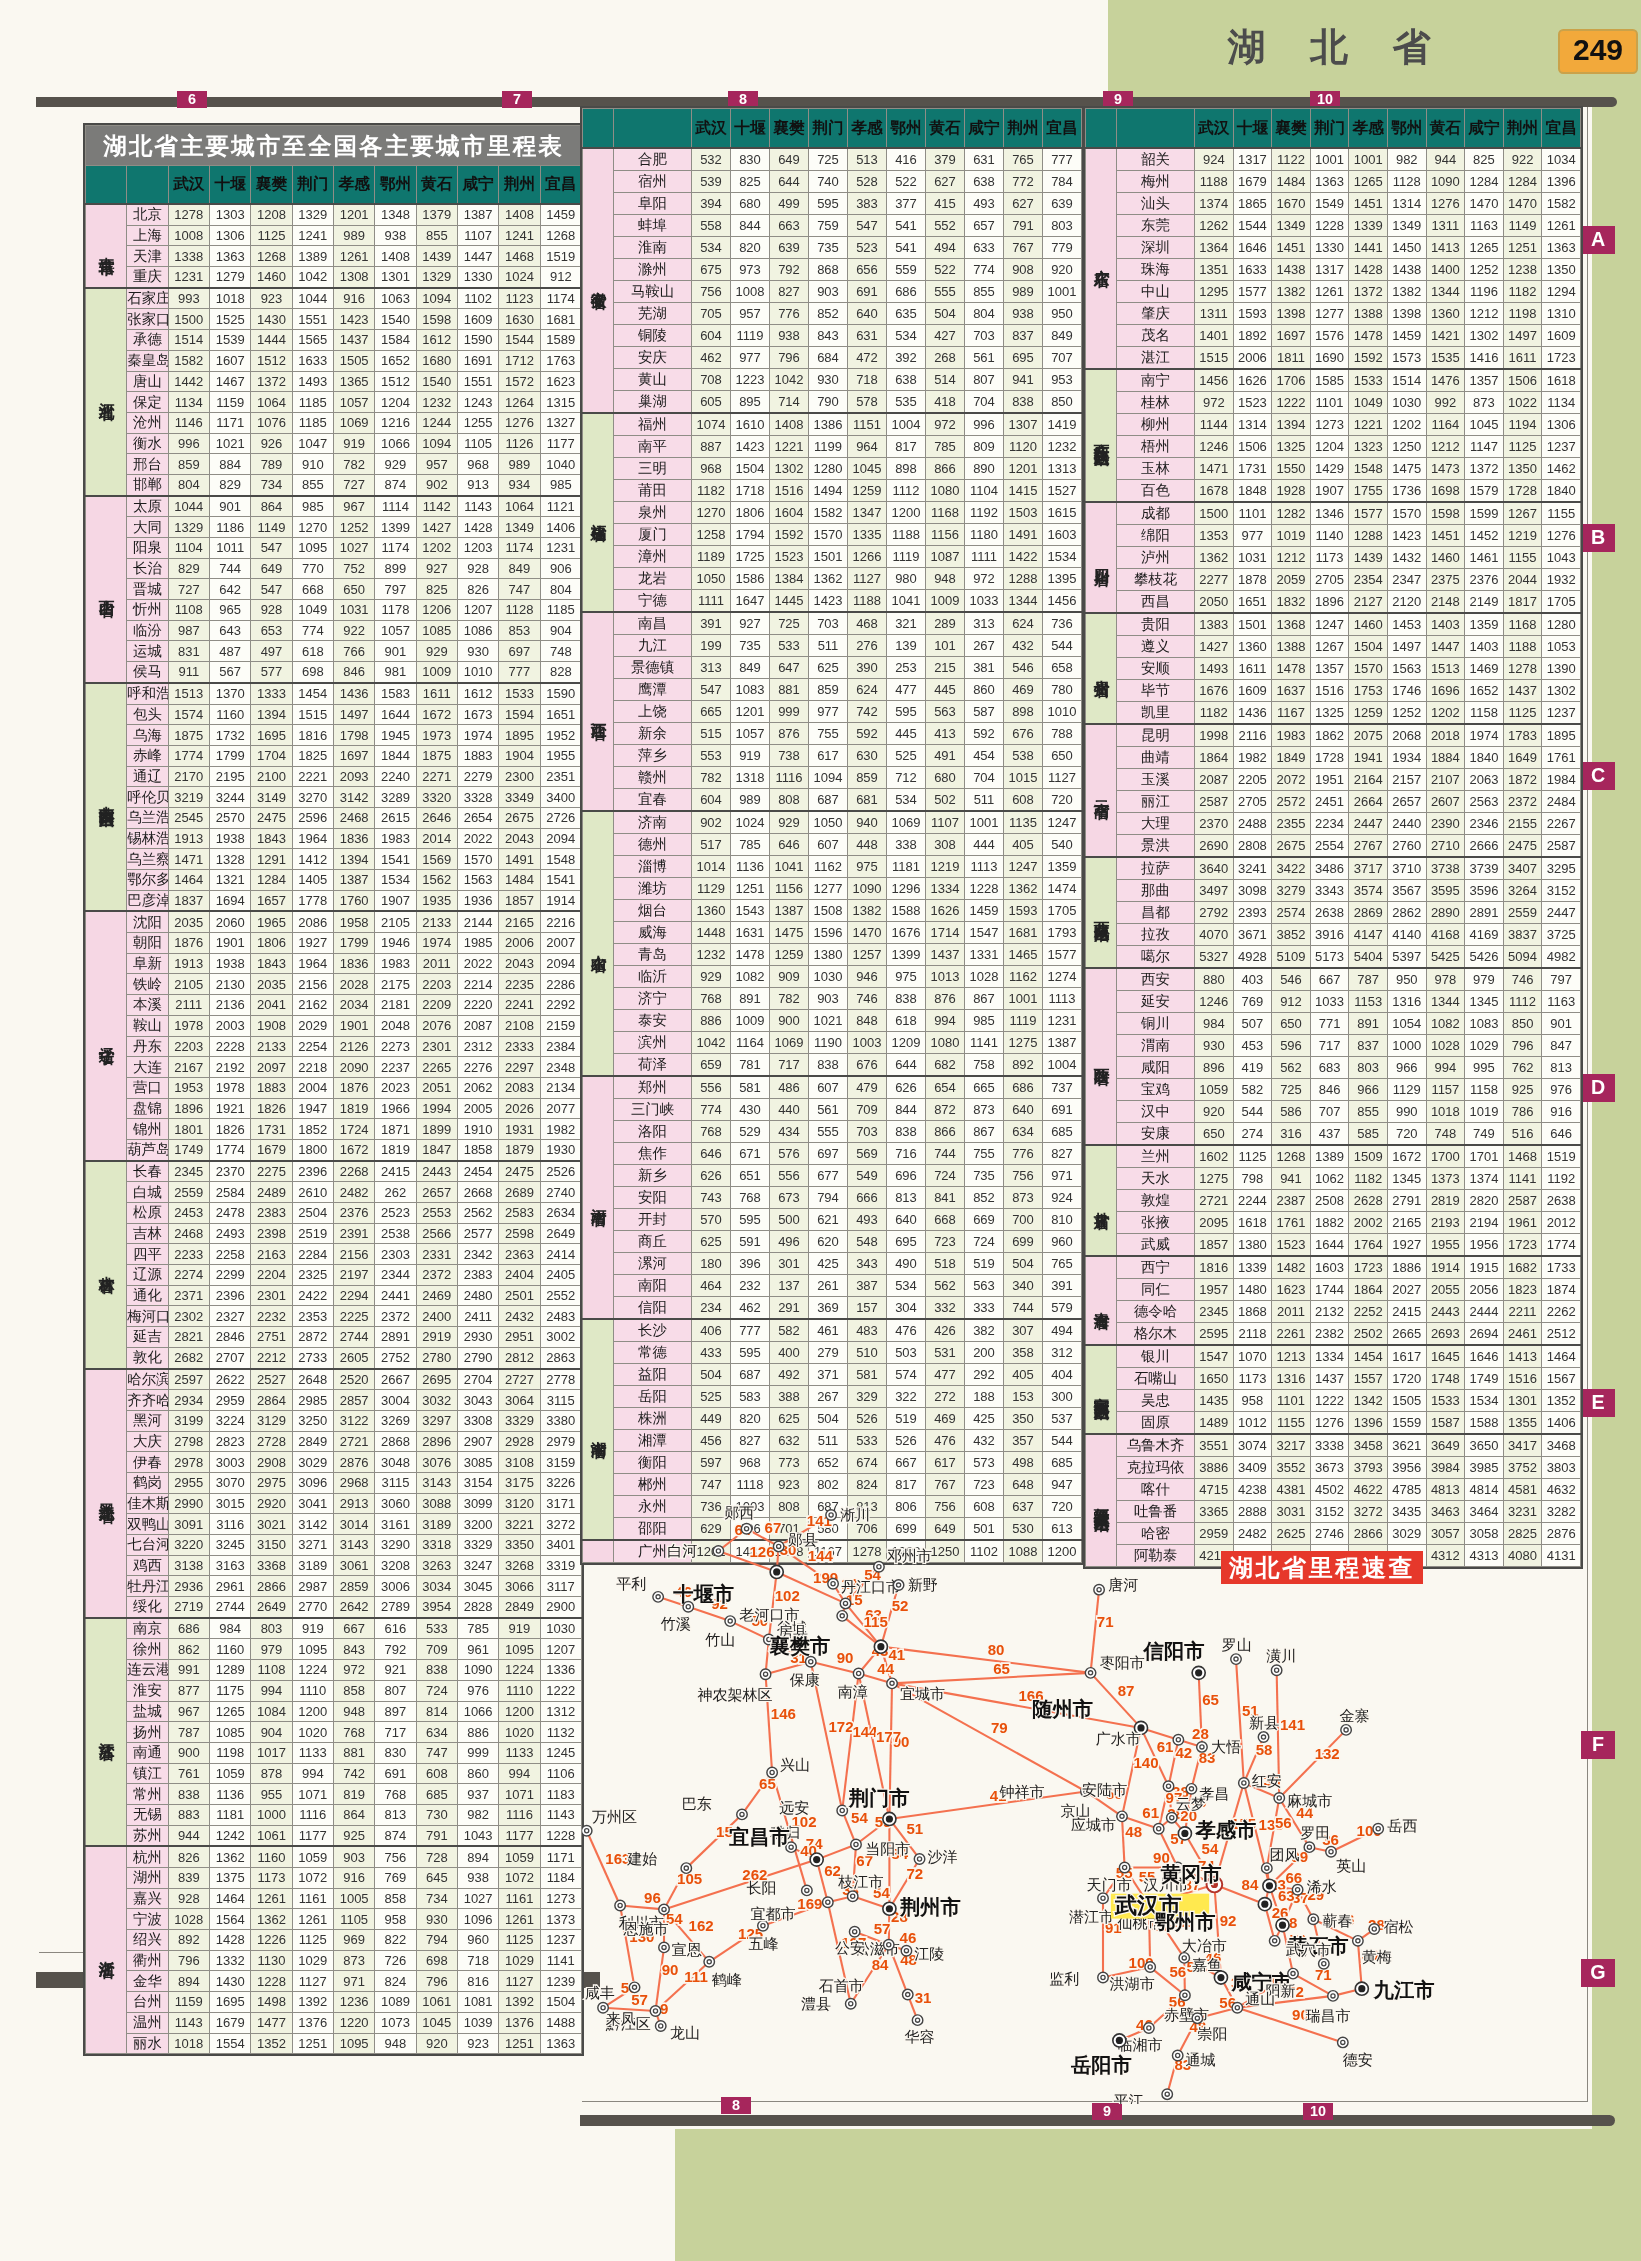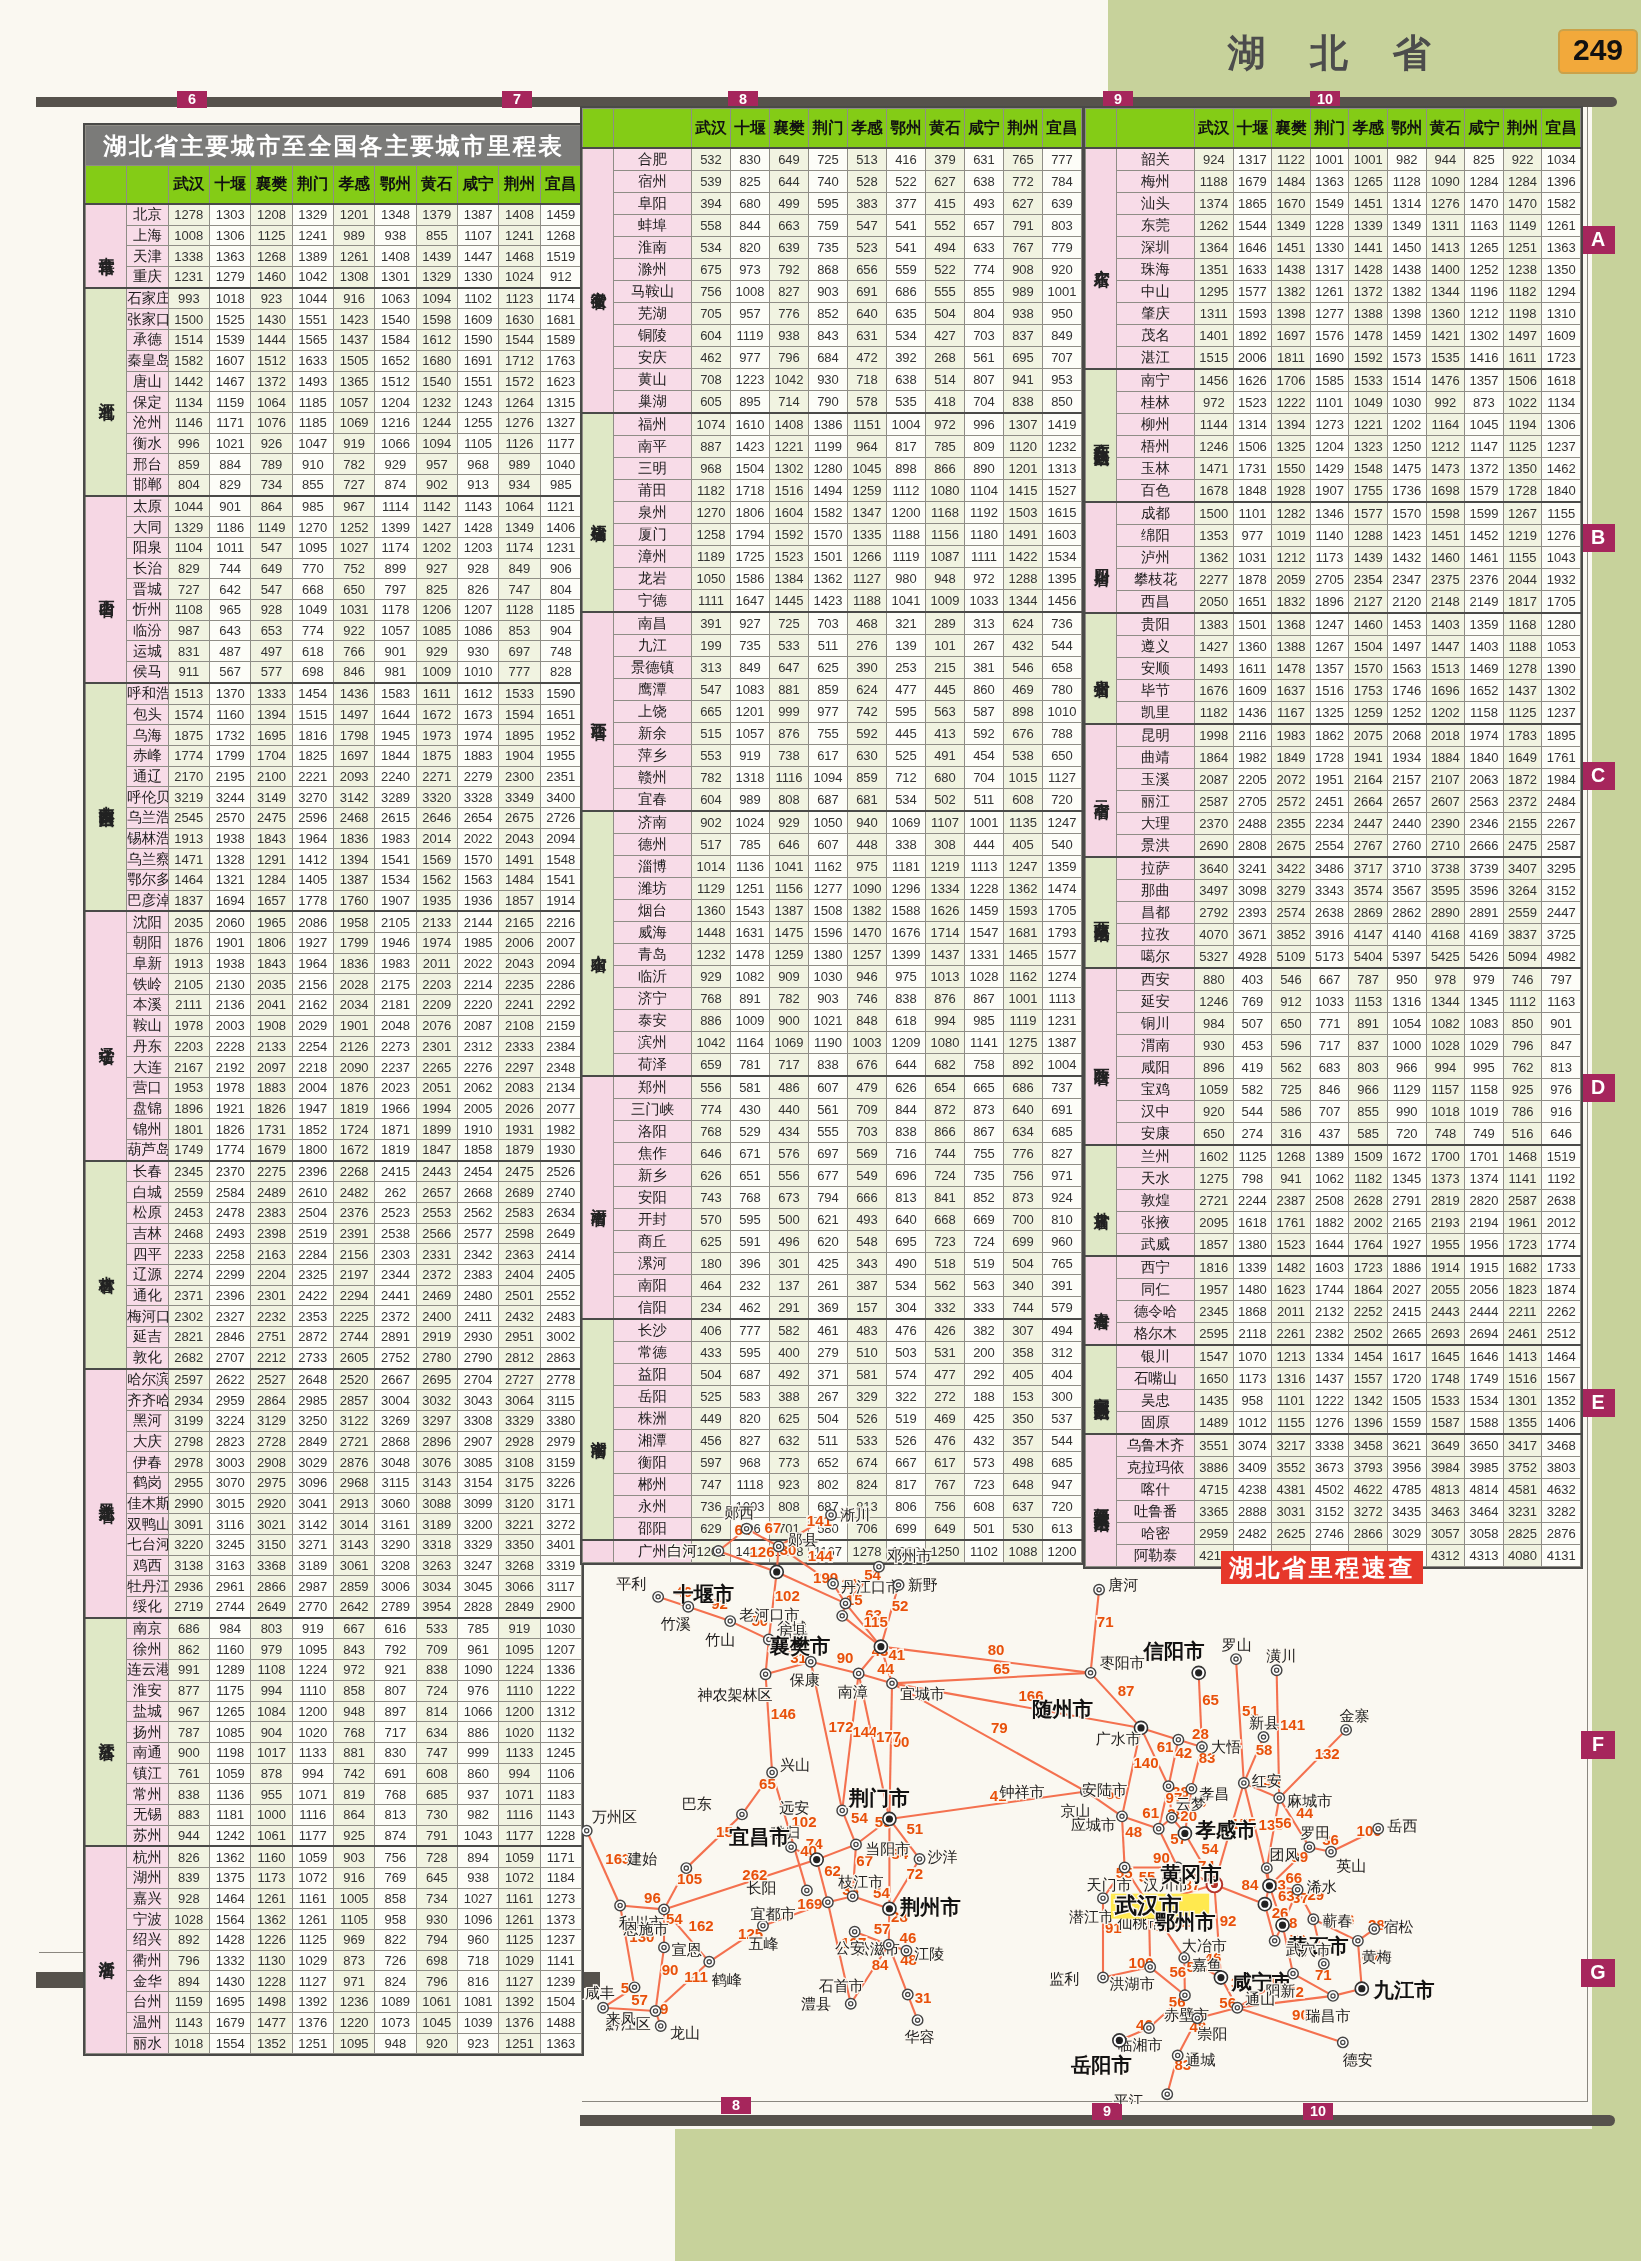--- a/index.html
+++ b/index.html
@@ -1,37 +1,37 @@
 <!DOCTYPE html>
 <html style="font-size:10.5px"><head>
 <meta charset="utf-8">
 <style>
   html,body{margin:0;padding:0;background:#e9e7e0;}
   #page{position:relative;width:1642px;height:2261px;background:#faf8f1;overflow:hidden;
         font-family:"Liberation Sans","DejaVu Sans",sans-serif;}
   .green{position:absolute;background:#c7d29b;}
   .hdr-title{position:absolute;top:29px;left:708px;width:420px;text-align:center;
              font-size:30px;font-weight:bold;color:#e63b2e;letter-spacing:3.9px;}
-  .hdr-prov{position:absolute;top:28px;left:1167px;width:341px;text-align:center;
+  .hdr-prov{position:absolute;top:22px;left:1167px;width:341px;text-align:center;
             font-size:38px;font-weight:bold;color:#4c4c4c;letter-spacing:17px;}
   .pagenum{position:absolute;top:29px;left:1558px;width:76px;height:41px;background:#f2a93b;
            border:2px solid #caa24a;border-radius:5.2px;text-align:center;line-height:38px;
            font-size:30px;font-weight:bold;color:#111;}
   .bar{position:absolute;background:#56524c;}
   .thin{position:absolute;background:#8a877f;}
   .gridbox{position:absolute;width:30px;height:17px;background:#a6265c;color:#fff;
            font-size:14.4px;font-weight:bold;text-align:center;line-height:17px;}
   .letterbox{position:absolute;width:34px;height:27.5px;background:#a6265c;color:#fff;
              font-size:19.7px;font-weight:bold;text-align:center;line-height:27.5px;left:1581px;}
   
   .mtable{position:absolute;border-collapse:collapse;table-layout:fixed;background:#fdfdf8;}
   .mtable td,.mtable th{border:0.7px solid #8f8d86;padding:0;overflow:hidden;white-space:nowrap;}
   .ttl{background:#7b7b79;color:#fff;font-size:23.6px;font-weight:bold;text-align:center;
        letter-spacing:2px;border:1.3px solid #555;}
-  .colhdr{font-size:15.7px;font-weight:bold;color:#111;text-align:center;background:#84cc16;}
+  .colhdr{font-size:15.7px;font-weight:bold;color:#111;text-align:center;background:#0f766e;}
   .prov{background:#f6d7e4;font-size:15.7px;font-weight:bold;text-align:center;color:#222;
         writing-mode:vertical-rl;text-orientation:upright;letter-spacing:1.3px;}
   .prov.alt{background:#dfe8c6;}
   .city{background:#f8dce8;font-size:14.4px;text-align:center;color:#1c1c1c;}
   .val{font-size:13px;text-align:center;color:#333;}
   .val.g{background:#f1f3e1;}
   .grp-top td{border-top:2px solid #4a4a48;}
   .outer{outline:2px solid #4a4a48;outline-offset:-0.7px;}
   
   #mapsvg{position:absolute;left:582px;top:1475px;}

